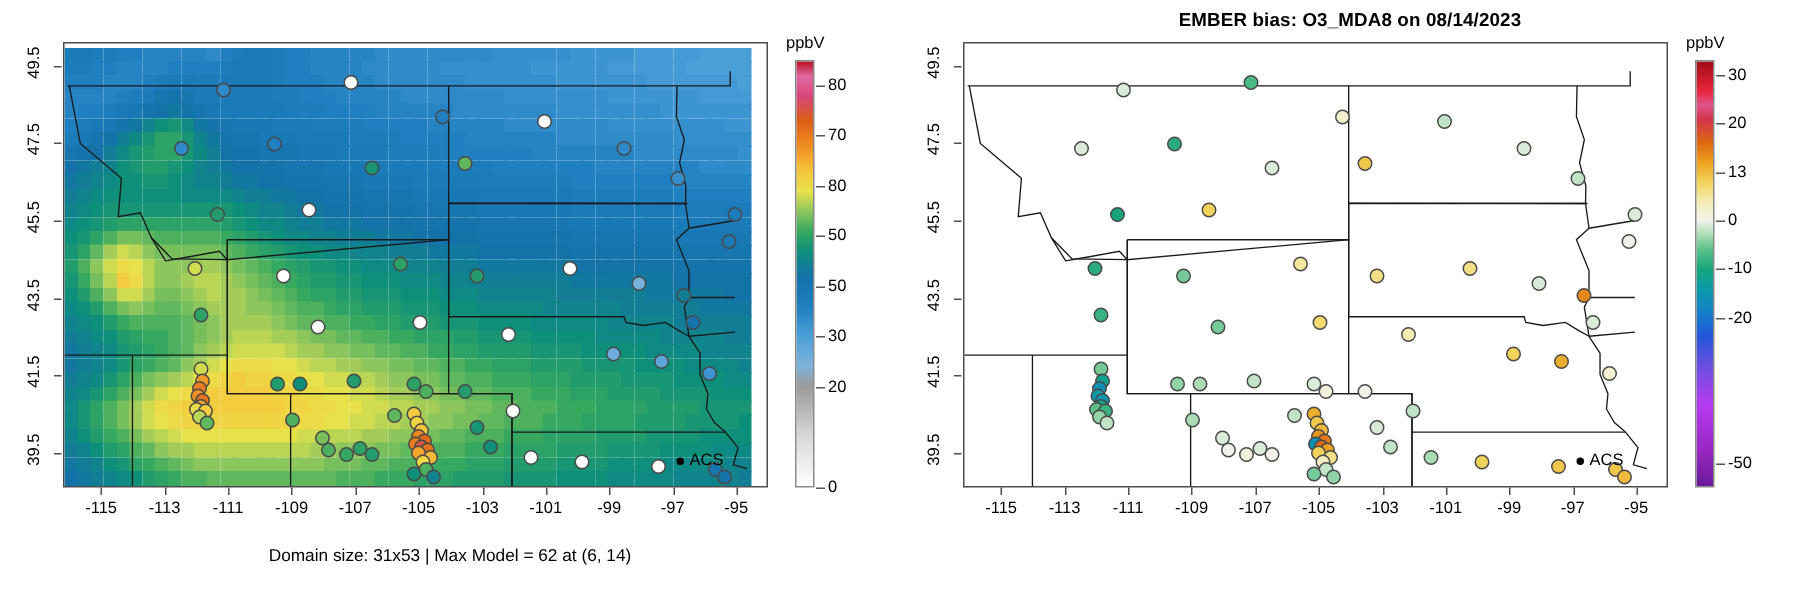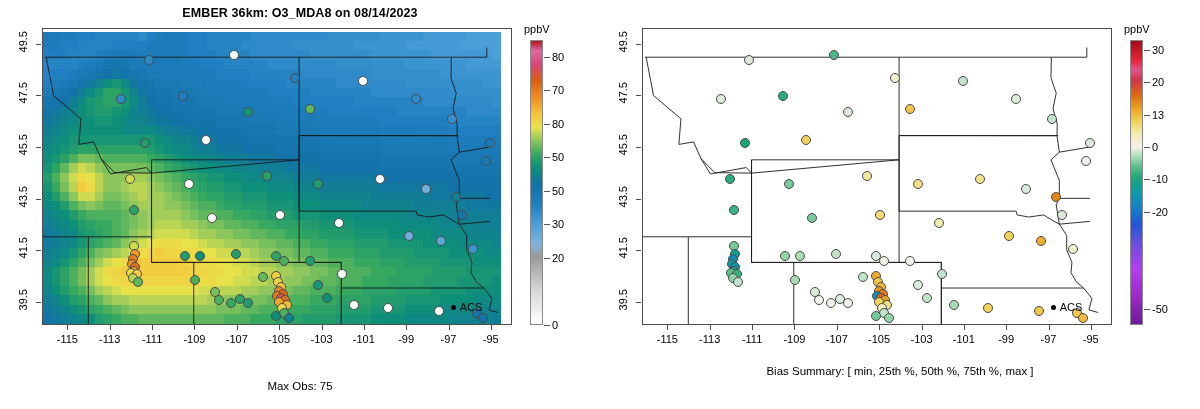--- a/index.html
+++ b/index.html
@@ -48,21 +48,20 @@
   #cap-l2{top:380px;}
   #cap-r1{top:365px;}
   #cap-r2{top:380px;}
 </style>
 </head>
 <body>
 
 <div class="figure">
 
   <div class="panel" id="panel-left">
-    <div class="panel-title">EMBER 36km: O3_MDA8 on 08/14/2023</div>
 
     <div class="plotbox" id="plot-left">
       <div class="raster" id="raster-left">
           <div class="cell" style="left:0.00px;top:2.58px;width:9.23px;height:10.01px;background:rgb(27,123,184);"></div>
           <div class="cell" style="left:8.63px;top:2.58px;width:9.23px;height:10.01px;background:rgb(27,123,184);"></div>
           <div class="cell" style="left:17.26px;top:2.58px;width:9.23px;height:10.01px;background:rgb(29,125,188);"></div>
           <div class="cell" style="left:25.88px;top:2.58px;width:9.23px;height:10.01px;background:rgb(29,125,188);"></div>
           <div class="cell" style="left:34.51px;top:2.58px;width:9.23px;height:10.01px;background:rgb(31,127,192);"></div>
           <div class="cell" style="left:43.14px;top:2.58px;width:9.23px;height:10.01px;background:rgb(31,127,192);"></div>
           <div class="cell" style="left:51.77px;top:2.58px;width:9.23px;height:10.01px;background:rgb(38,132,196);"></div>
@@ -1860,24 +1859,25 @@
         <div class="cbtick" style="left:14px;top:157.4px;"></div>
         <div class="cblab" style="left:22px;top:157.4px;">50</div>
         <div class="cbtick" style="left:14px;top:123.8px;"></div>
         <div class="cblab" style="left:22px;top:123.8px;">80</div>
         <div class="cbtick" style="left:14px;top:90.3px;"></div>
         <div class="cblab" style="left:22px;top:90.3px;">70</div>
         <div class="cbtick" style="left:14px;top:56.8px;"></div>
         <div class="cblab" style="left:22px;top:56.8px;">80</div>
       </div>
 
-    <div class="caption" id="cap-l2">Max Obs: 75</div>
+    <div class="caption" id="cap-l1">Domain size: 31x53 | Max Model = 62 at (6, 14)</div>
   </div>
 
   <div class="panel" id="panel-right">
+    <div class="panel-title">EMBER bias: O3_MDA8 on 08/14/2023</div>
 
     <div class="plotbox" id="plot-right">
       <svg class="mapsvg" id="mapsvg-right" viewBox="0 0 470 297" preserveAspectRatio="none">
           <polyline points="2.1,28.4 257.2,28.4 402.3,28.4 445.7,28.4 445.7,18.6"></polyline>
           <polyline points="3.2,28.4 10.6,67.1 38.1,90.4 36.0,116.2 50.8,113.6 58.2,130.4 72.0,144.6 109.0,145.1 109.0,209.2"></polyline>
           <polyline points="-16.9,28.4 -16.9,105.9 -14.8,131.7 -6.4,149.8 -16.9,157.5 -16.9,209.2"></polyline>
           <polyline points="109.0,131.7 109.0,145.1 257.2,131.7 257.2,107.2 417.1,107.4"></polyline>
           <polyline points="257.2,28.4 257.2,107.4"></polyline>
           <polyline points="257.2,107.4 415.8,107.4"></polyline>
           <polyline points="410.1,28.4 409.7,49.1 415.0,64.6 411.8,80.1 416.0,95.6 415.8,107.4"></polyline>
@@ -2028,16 +2028,15 @@
         <div class="cbtick" style="left:14px;top:146.9px;"></div>
         <div class="cblab" style="left:22px;top:146.9px;">0</div>
         <div class="cbtick" style="left:14px;top:114.5px;"></div>
         <div class="cblab" style="left:22px;top:114.5px;">13</div>
         <div class="cbtick" style="left:14px;top:82.1px;"></div>
         <div class="cblab" style="left:22px;top:82.1px;">20</div>
         <div class="cbtick" style="left:14px;top:49.7px;"></div>
         <div class="cblab" style="left:22px;top:49.7px;">30</div>
       </div>
 
-    <div class="caption" id="cap-r1">Bias Summary: [ min, 25th %, 50th %, 75th %, max ]</div>
   </div>
 
 </div>
 
 </body></html>

